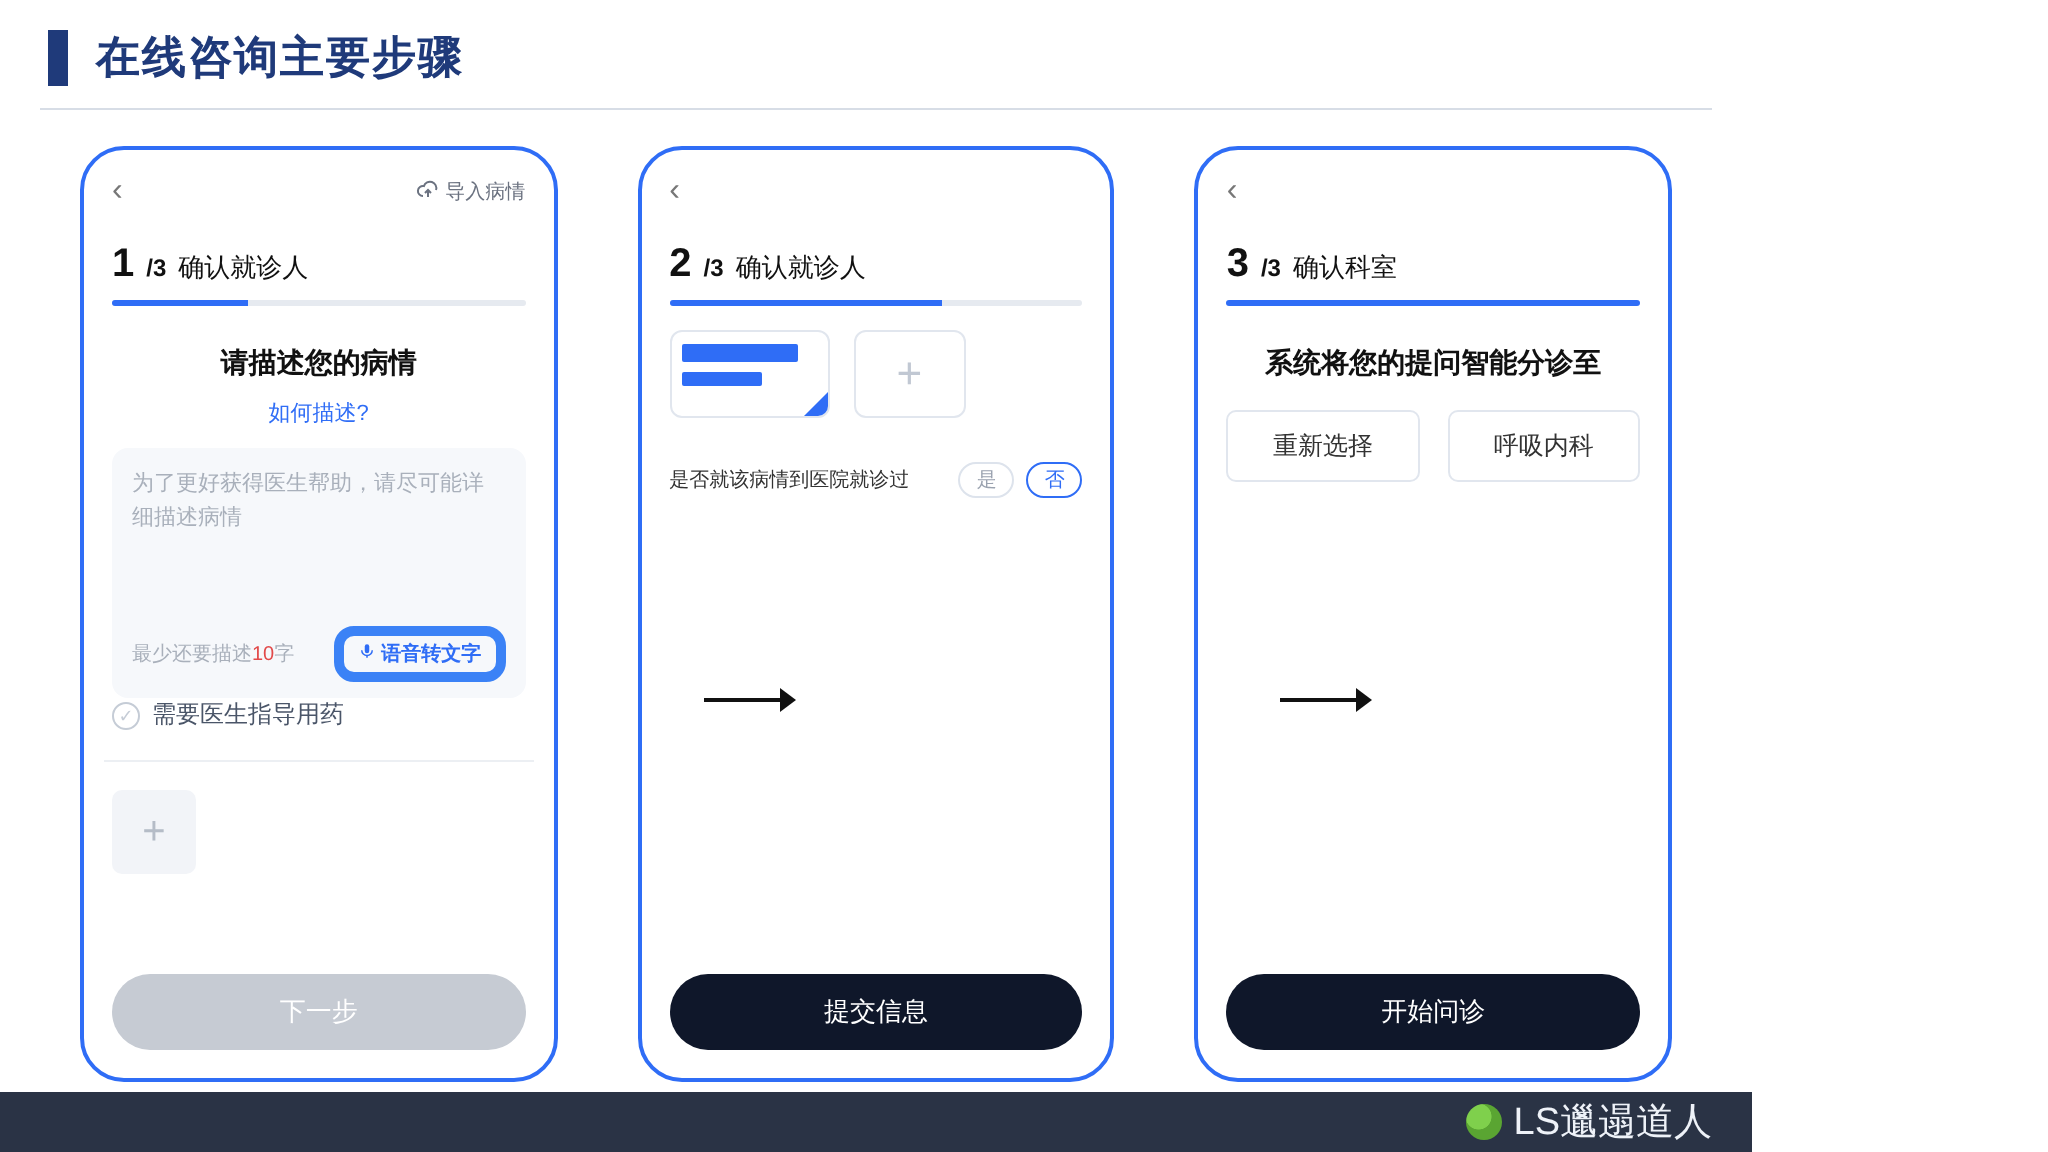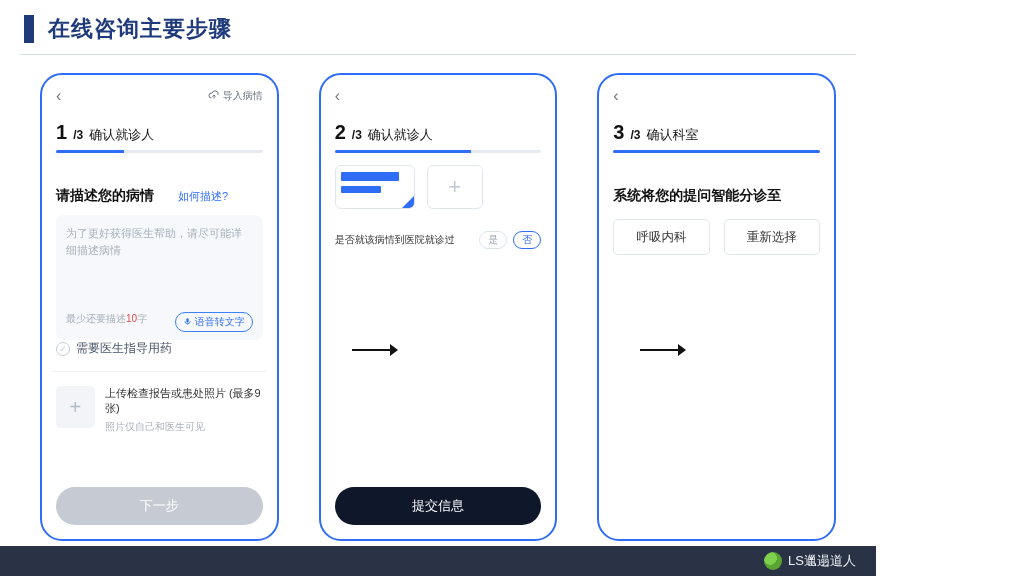--- a/index.html
+++ b/index.html
@@ -14,28 +14,28 @@
   .navbar { display:flex; justify-content:space-between; align-items:center; height:22px; font-size:11px; color:#4a5568; }
   .back { font-size:16px; color:#777; cursor:pointer; }
   .import { display:flex; align-items:center; gap:3px; font-size:10px; color:#6b7280; cursor:pointer; }
   .import svg { width:12px; height:12px; }
   .step-row { display:flex; align-items:baseline; margin-top:14px; gap:6px; }
   .step-big { font-size:20px; font-weight:700; color:#111; }
   .step-total { font-size:12px; font-weight:700; color:#111; }
   .step-label { font-size:13px; font-weight:500; color:#111; }
   .progress { height:3px; background:#e6eaf0; border-radius:2px; margin-top:6px; overflow:hidden; }
   .progress-fill { height:100%; background:#2f6df6; }
-  .section-title { display:flex; align-items:center; gap:24px; font-size:14px; font-weight:600; color:#111; margin-top:34px; }
+  .section-title { display:flex; align-items:center; gap:8px; font-size:14px; font-weight:600; color:#111; margin-top:20px;flex-direction:column; }
   .section-link { font-size:11px; color:#2f6df6; font-weight:400; cursor:pointer; }
   .textarea { position:relative; margin-top:10px; height:125px; background:#f6f8fb; border-radius:8px; padding:10px 10px 26px; }
   .placeholder { font-size:11px; color:#a9b0bb; line-height:1.5; }
-  .ta-footer { position:absolute; left:10px; right:10px; bottom:8px; display:flex; justify-content:space-between; }
+  .ta-footer { position:absolute; left:10px; right:10px; bottom:8px; display:flex; justify-content:space-between; align-items:center; }
   .min-words { font-size:10px; color:#a9b0bb; }
   .min-words .cnt { color:#e24a4a; }
-  .voice { display:flex; align-items:center; gap:3px; font-size:10px; color:#2f6df6; border:1px solid #3b82f6; border-radius:10px; padding:2px 7px; cursor:pointer; }
+  .voice { display:flex; align-items:center; gap:3px; font-size:10px; color:#2f6df6; border:5px solid #3b82f6; border-radius:10px; padding:2px 7px; cursor:pointer;font-weight:bold; }
   .voice svg{width:9px;height:9px;}
   .check-row { display:flex; align-items:center; gap:6px; margin-top:0; font-size:12px; color:#4a5568; }
   .check-row .circle { width:14px; height:14px; border:1.5px solid #c5ccd6; border-radius:50%; display:flex; align-items:center; justify-content:center; }
   .check-row .circle::after{content:"✓"; font-size:9px; color:#c5ccd6;}
   .divider { height:1px; background:#eceff3; margin:14px -4px; }
   .upload-row { display:flex; gap:10px; }
   .upload-box { width:42px; height:42px; background:#f2f4f8; border-radius:5px; display:flex; align-items:center; justify-content:center; color:#b5bcc7; font-size:20px; cursor:pointer; }
   .upload-text { font-size:11px; color:#333; line-height:1.4; }
   .upload-sub { font-size:10px; color:#a9b0bb; margin-top:3px; }
   .spacer { flex:1; }
@@ -55,21 +55,21 @@
   .seg-off { border:1px solid #dde3ec; color:#9aa2af; }
   .seg-on { border:1px solid #2f6df6; color:#2f6df6; }
   .choice-row { display:flex; gap:14px; margin-top:14px; }
   .choice { flex:1; height:36px; border:1px solid #e1e6ee; border-radius:5px; display:flex; align-items:center; justify-content:center; font-size:12.5px; color:#333; cursor:pointer; background:#fff;}
   .consent { text-align:center; font-size:9.5px; color:#a9b0bb; margin-bottom:6px; }
   .consent b{color:#555;font-weight:600;}
   .arrow { position:absolute; top:280px; font-size:28px; color:#222; pointer-events:none;}
   .arrow svg{width:46px;height:20px;}
   .a1{left:352px;}
   .a2{left:640px;}
-  .footer { position:absolute; left:0; right:0; bottom:0; height:30px; background:#2a3345; display:flex; justify-content:flex-end; align-items:center; padding-right:20px; color:#eef2f8; font-size:13px; gap:6px; }
+  .footer { position:absolute; left:0; right:0; bottom:0; height:30px; background:#2a3345; display:flex; justify-content:flex-end; align-items:center; padding-right:20px; color:#eef2f8; font-size:19px; gap:6px; }
   .footer .logo{width:18px;height:18px;border-radius:50%;background:radial-gradient(circle at 35% 35%, #7fd04c 38%, #5aa532 40%);}
 </style>
 </head>
 <body>
 <div class="slide">
 
   <div class="title-row">
     <div class="title-bar"></div>
     <div class="title-text">在线咨询主要步骤</div>
   </div>
@@ -121,24 +121,20 @@
       </div>
       <div class="check-row">
         <span class="circle"></span>
         <span>需要医生指导用药</span>
       </div>
       <div class="divider"></div>
       <div class="upload-row">
         <div class="upload-box">
             <span>+</span>
           </div>
-        <div>
-          <div class="upload-text">上传检查报告或患处照片 (最多9张)</div>
-          <div class="upload-sub">照片仅自己和医生可见</div>
-        </div>
       </div>
       <div class="spacer"></div>
       <div class="bottom-btn btn-gray">下一步</div>
     </div>
 
     <div class="phone">
       <div class="navbar">
           <span class="back">‹</span>
           <span></span>
         </div>
@@ -181,24 +177,25 @@
         <span class="step-total">/3</span>
         <span class="step-label">确认科室</span>
       </div>
       <div class="progress">
           <div class="progress-fill" style="width:100%"></div>
         </div>
       <div class="section-title">
           <span>系统将您的提问智能分诊至</span>
         </div>
       <div class="choice-row">
+        <div class="choice">重新选择</div>
         <div class="choice">呼吸内科</div>
-        <div class="choice">重新选择</div>
       </div>
       <div class="spacer"></div>
+      <div class="bottom-btn btn-blue">开始问诊</div>
     </div>
 
     <div class="arrow a1">
       <svg viewBox="0 0 46 20">
           <line x1="0" y1="10" x2="38" y2="10" stroke="#111" stroke-width="2"></line>
           <polygon points="38,4 46,10 38,16" fill="#111"></polygon>
         </svg>
     </div>
     <div class="arrow a2">
       <svg viewBox="0 0 46 20">

